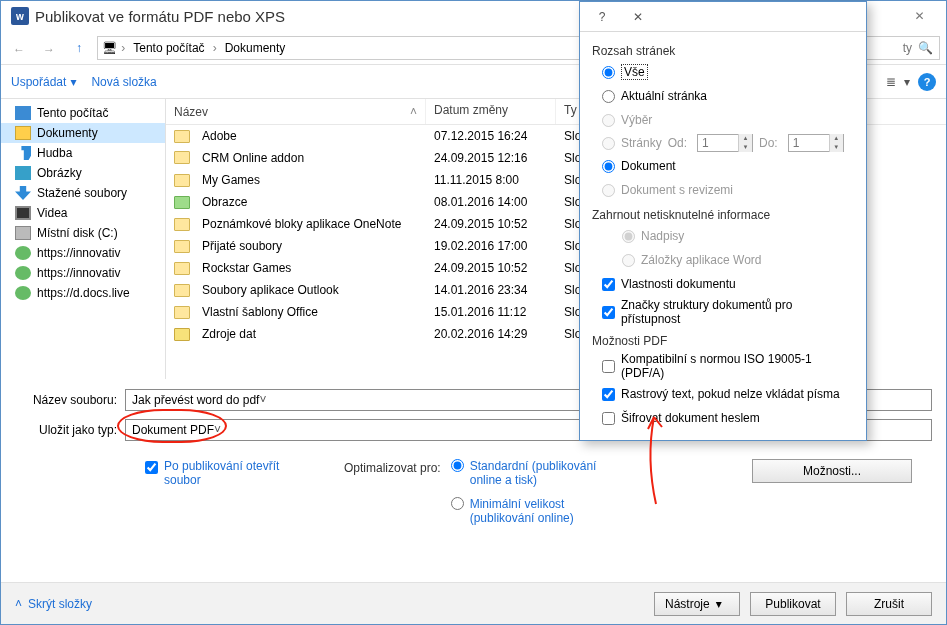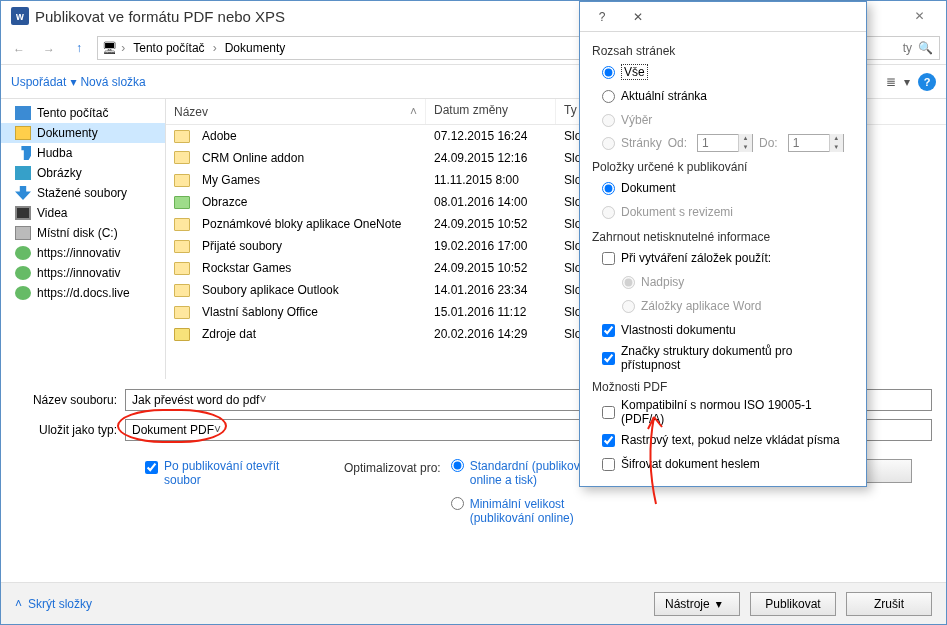--- a/index.html
+++ b/index.html
@@ -17,21 +17,21 @@
 
 .navbar { height: 34px; border-bottom: 1px solid #e1e1e1; display: flex; align-items: center; padding: 0 6px; gap: 6px; }
 .nav-arrow { width: 24px; height: 24px; display: flex; align-items: center; justify-content: center; color: #999; }
 .nav-arrow.enabled { color: #1e6fd6; }
 .breadcrumb-box { flex: 1; height: 24px; border: 1px solid #ccc; display: flex; align-items: center; padding: 0 4px; gap: 4px; }
 .breadcrumb-box .crumb { padding: 0 4px; }
 .breadcrumb-box .sep { color: #888; }
 .search-box { width: 80px; height: 24px; border: 1px solid #ccc; display: flex; align-items: center; justify-content: flex-end; padding: 0 6px; color: #777; }
 
 
-.toolbar { height: 34px; display: flex; align-items: center; padding: 0 10px; gap: 4px; border-bottom: 1px solid #e1e1e1; }
+.toolbar { height: 34px; display: flex; align-items: center; padding: 0 10px; gap: 15px; border-bottom: 1px solid #e1e1e1; }
 .toolbar .tb-btn { color: #1e6fd6; display: flex; align-items: center; gap: 4px; }
 .toolbar .spacer { flex: 1; }
 .toolbar .view-icons { display: flex; gap: 8px; color: #555; align-items: center; }
 .help-icon { width: 18px; height: 18px; border-radius: 50%; background: #1e88e5; color: #fff; display: flex; align-items: center; justify-content: center; font-weight: bold; font-size: 11px; }
 
 
 .body-split { display: flex; height: 280px; }
 .tree { width: 165px; border-right: 1px solid #e1e1e1; padding: 4px 0; overflow: hidden; }
 .tree-item { display: flex; align-items: center; gap: 6px; padding: 3px 8px 3px 14px; white-space: nowrap; }
 .tree-item.selected { background: #cde8ff; }
@@ -374,35 +374,30 @@
         <span>Do:</span>
         <span class="spin">
             <span class="sv">1</span>
             <span class="sb">
               <div>▴</div>
               <div>▾</div>
             </span>
           </span>
       </div>
 
-      <div class="grp-title">Položky určené k publikování</div>
       <label class="radio-line">
           <input type="radio" name="pub" checked="" style="">
           <span>Dokument</span>
         </label>
       <label class="radio-line disabled">
           <input type="radio" name="pub" disabled="" style="">
           <span>Dokument s revizemi</span>
         </label>
 
       <div class="grp-title">Zahrnout netisknutelné informace</div>
-      <label class="check-line">
-          <input type="checkbox" style="">
-          <span>Při vytváření záložek použít:</span>
-        </label>
       <label class="radio-line indent2 disabled">
           <input type="radio" name="bm" disabled="" checked="" style="">
           <span>Nadpisy</span>
         </label>
       <label class="radio-line indent2 disabled">
           <input type="radio" name="bm" disabled="" style="">
           <span>Záložky aplikace Word</span>
         </label>
       <label class="check-line">
           <input type="checkbox" checked="" style="">

